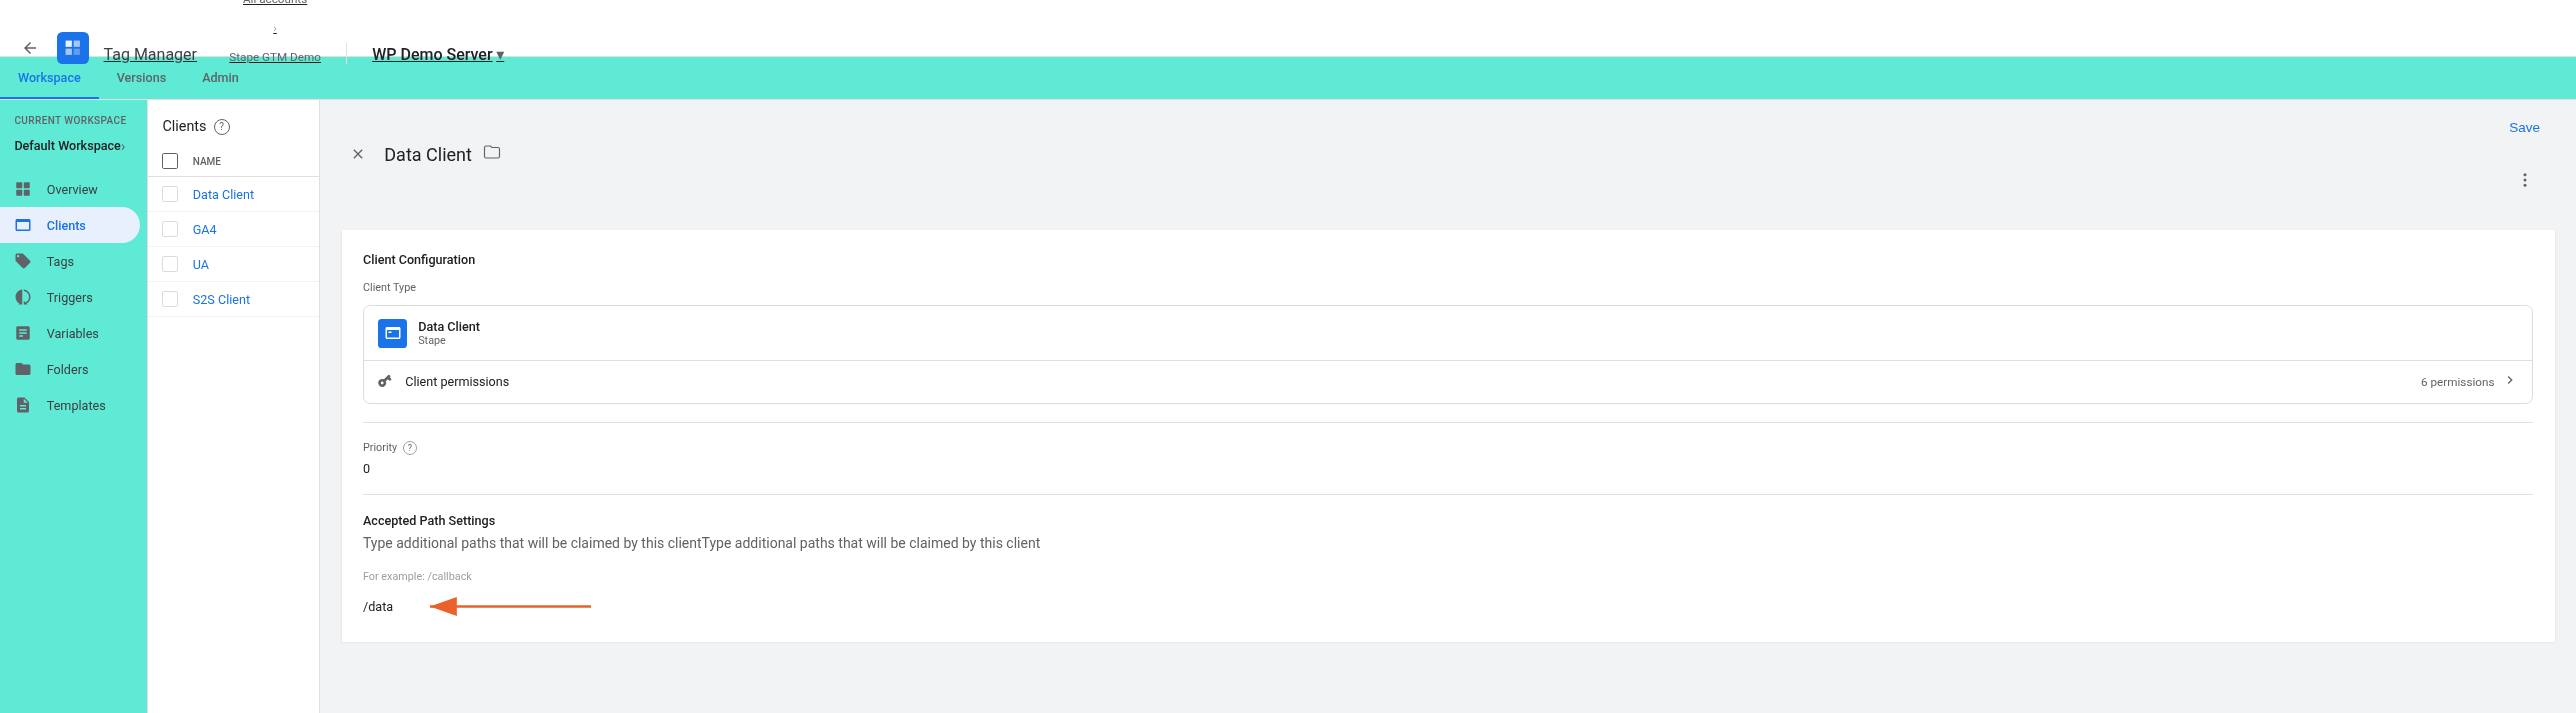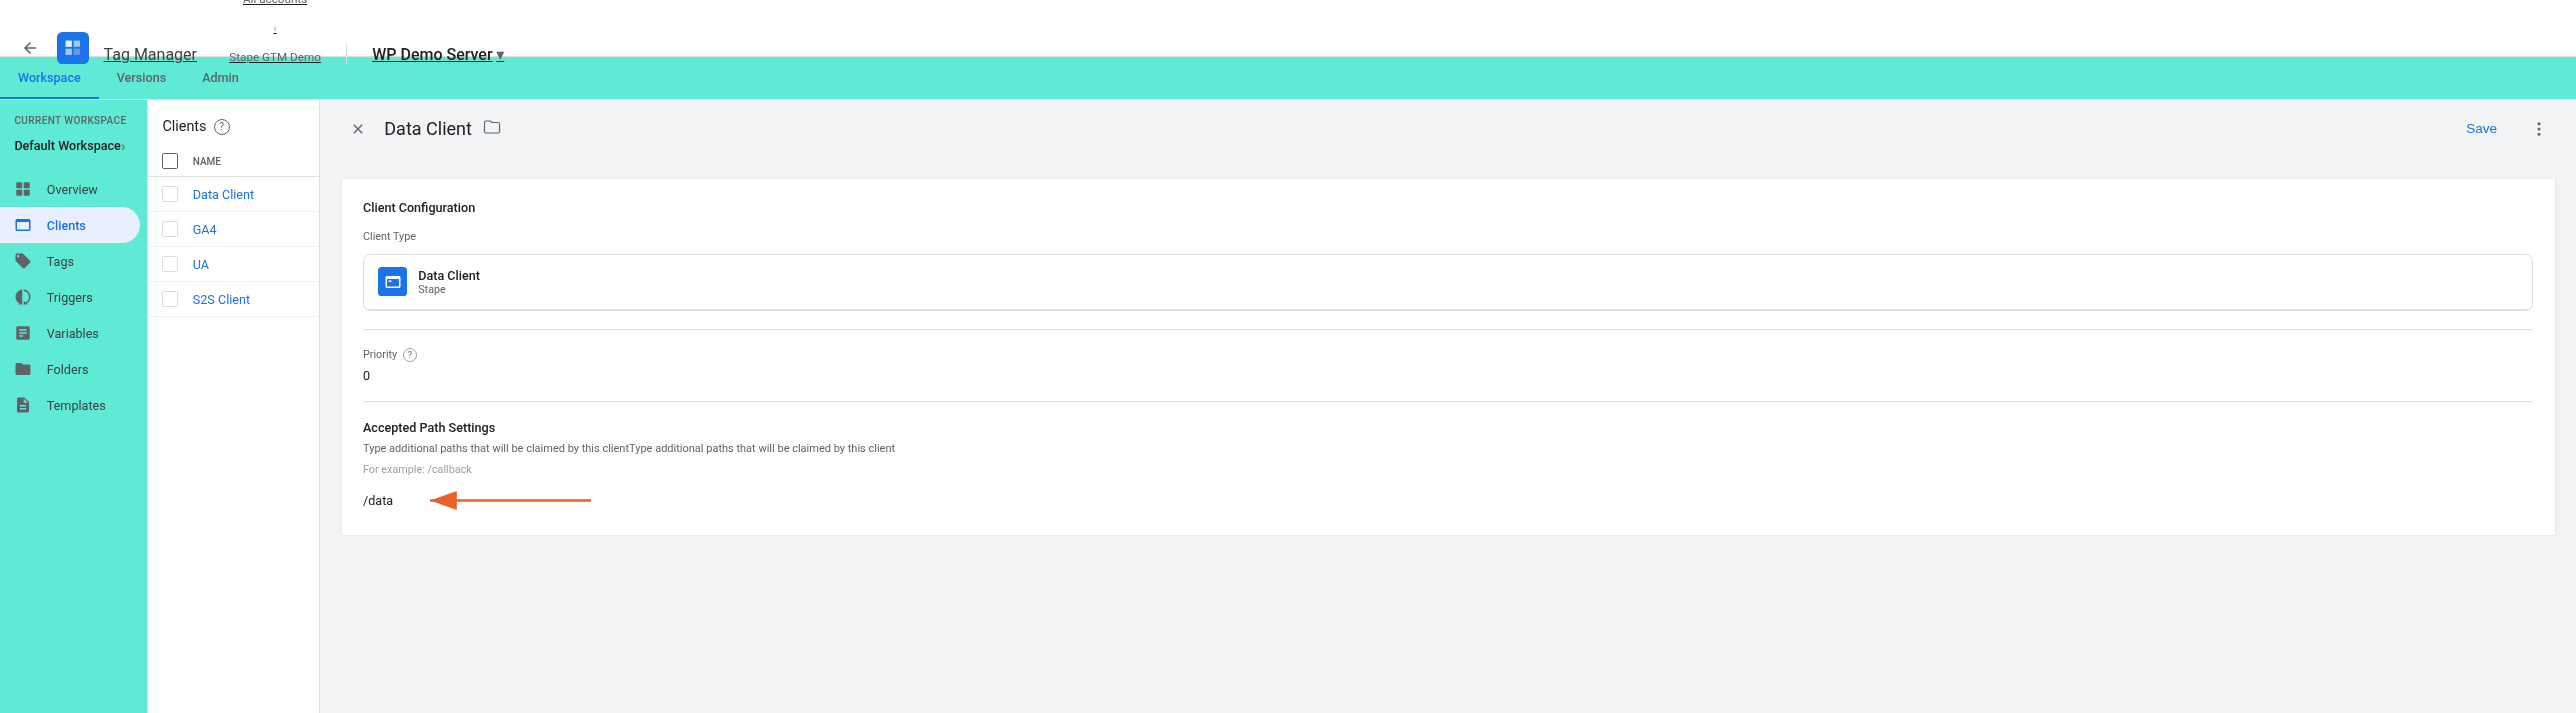--- a/index.html
+++ b/index.html
@@ -73,21 +73,21 @@
     .permissions-arrow { color: #5f6368; font-size: 16px; }
 
     .priority-section { margin-bottom: 18px; }
     .priority-label-row { display: flex; align-items: center; gap: 5.4px; margin-bottom: 5.4px; }
     .priority-label { font-size: 10.8px; color: #5f6368; }
     .help-circle { width: 14.4px; height: 14.4px; border-radius: 50%; border: 0.9px solid #9aa0a6; display: flex; align-items: center; justify-content: center; font-size: 9px; color: #5f6368; cursor: pointer; }
     .priority-value { font-size: 12.6px; color: #202124; }
 
     .accepted-paths-section { }
     .section-title { font-size: 12.6px; font-weight: 500; color: #202124; margin-bottom: 7.2px; }
-    .section-desc { font-size: 11px; color: #5f6368; margin-bottom: 8px; }
+    .section-desc { font-size: 14px; color: #5f6368; margin-bottom: 19px; }
     .section-example { font-size: 10.8px; color: #9aa0a6; margin-bottom: 10.8px; }
     .path-value { font-size: 12.6px; color: #202124; display: flex; align-items: center; gap: 28px; }
 
     
     .section-divider { border: none; border-top: 0.9px solid #e0e0e0; margin: 18px 0; }
   </style>
 </head>
 <body>
 
 <div class="topbar">
@@ -238,21 +238,21 @@
         <svg width="16" height="16" viewBox="0 0 24 24" fill="#5f6368">
             <path d="M19 6.41L17.59 5 12 10.59 6.41 5 5 6.41 10.59 12 5 17.59 6.41 19 12 13.41 17.59 19 19 17.59 13.41 12z"></path>
           </svg>
       </button>
       <span class="detail-title">Data Client</span>
       <span class="folder-icon">
         <svg width="18" height="18" viewBox="0 0 24 24" fill="#5f6368">
             <path d="M10 4H4c-1.1 0-1.99.9-1.99 2L2 18c0 1.1.9 2 2 2h16c1.1 0 2-.9 2-2V8c0-1.1-.9-2-2-2h-8l-2-2z" fill="none" stroke="#5f6368" stroke-width="1.5"></path>
           </svg>
       </span>
-      <div style="margin-left:auto;display:flex;align-items:center;gap:11px;">
+      <div style="margin-left:auto;display:flex;align-items:center;gap:22px;flex-direction:column;">
         <button class="save-btn">Save</button>
         <button class="more-btn">
           <svg width="18" height="18" viewBox="0 0 24 24" fill="#5f6368">
               <circle cx="12" cy="5" r="2"></circle>
               <circle cx="12" cy="12" r="2"></circle>
               <circle cx="12" cy="19" r="2"></circle>
             </svg>
         </button>
       </div>
     </div>
@@ -268,20 +268,34 @@
             <svg viewBox="0 0 24 24" fill="white">
                 <path d="M20 4H4c-1.1 0-2 .9-2 2v12c0 1.1.9 2 2 2h16c1.1 0 2-.9 2-2V6c0-1.1-.9-2-2-2zm0 14H4V8h16v10z"></path>
                 <rect x="6" y="10" width="4" height="2" fill="white"></rect>
               </svg>
           </div>
           <div class="client-type-info">
             <div class="name">Data Client</div>
             <div class="sub">Stape</div>
           </div>
         </div>
+        <div class="permissions-row">
+          <span class="key-icon">
+            <svg width="16" height="16" viewBox="0 0 24 24" fill="#5f6368">
+                <path d="M12.65 10C11.83 7.67 9.61 6 7 6c-3.31 0-6 2.69-6 6s2.69 6 6 6c2.61 0 4.83-1.67 5.65-4H17v4h4v-4h2v-4H12.65zM7 14c-1.1 0-2-.9-2-2s.9-2 2-2 2 .9 2 2-.9 2-2 2z"></path>
+              </svg>
+          </span>
+          <span class="permissions-label">Client permissions</span>
+          <span class="permissions-count">6 permissions</span>
+          <span class="permissions-arrow">
+            <svg width="16" height="16" viewBox="0 0 24 24" fill="#5f6368">
+                <path d="M10 6L8.59 7.41 13.17 12l-4.58 4.59L10 18l6-6z"></path>
+              </svg>
+          </span>
+        </div>
       </div>
 
       <hr class="section-divider">
 
       <div class="priority-section">
         <div class="priority-label-row">
           <span class="priority-label">Priority</span>
           <div class="help-circle">?</div>
         </div>
         <div class="priority-value">0</div>

